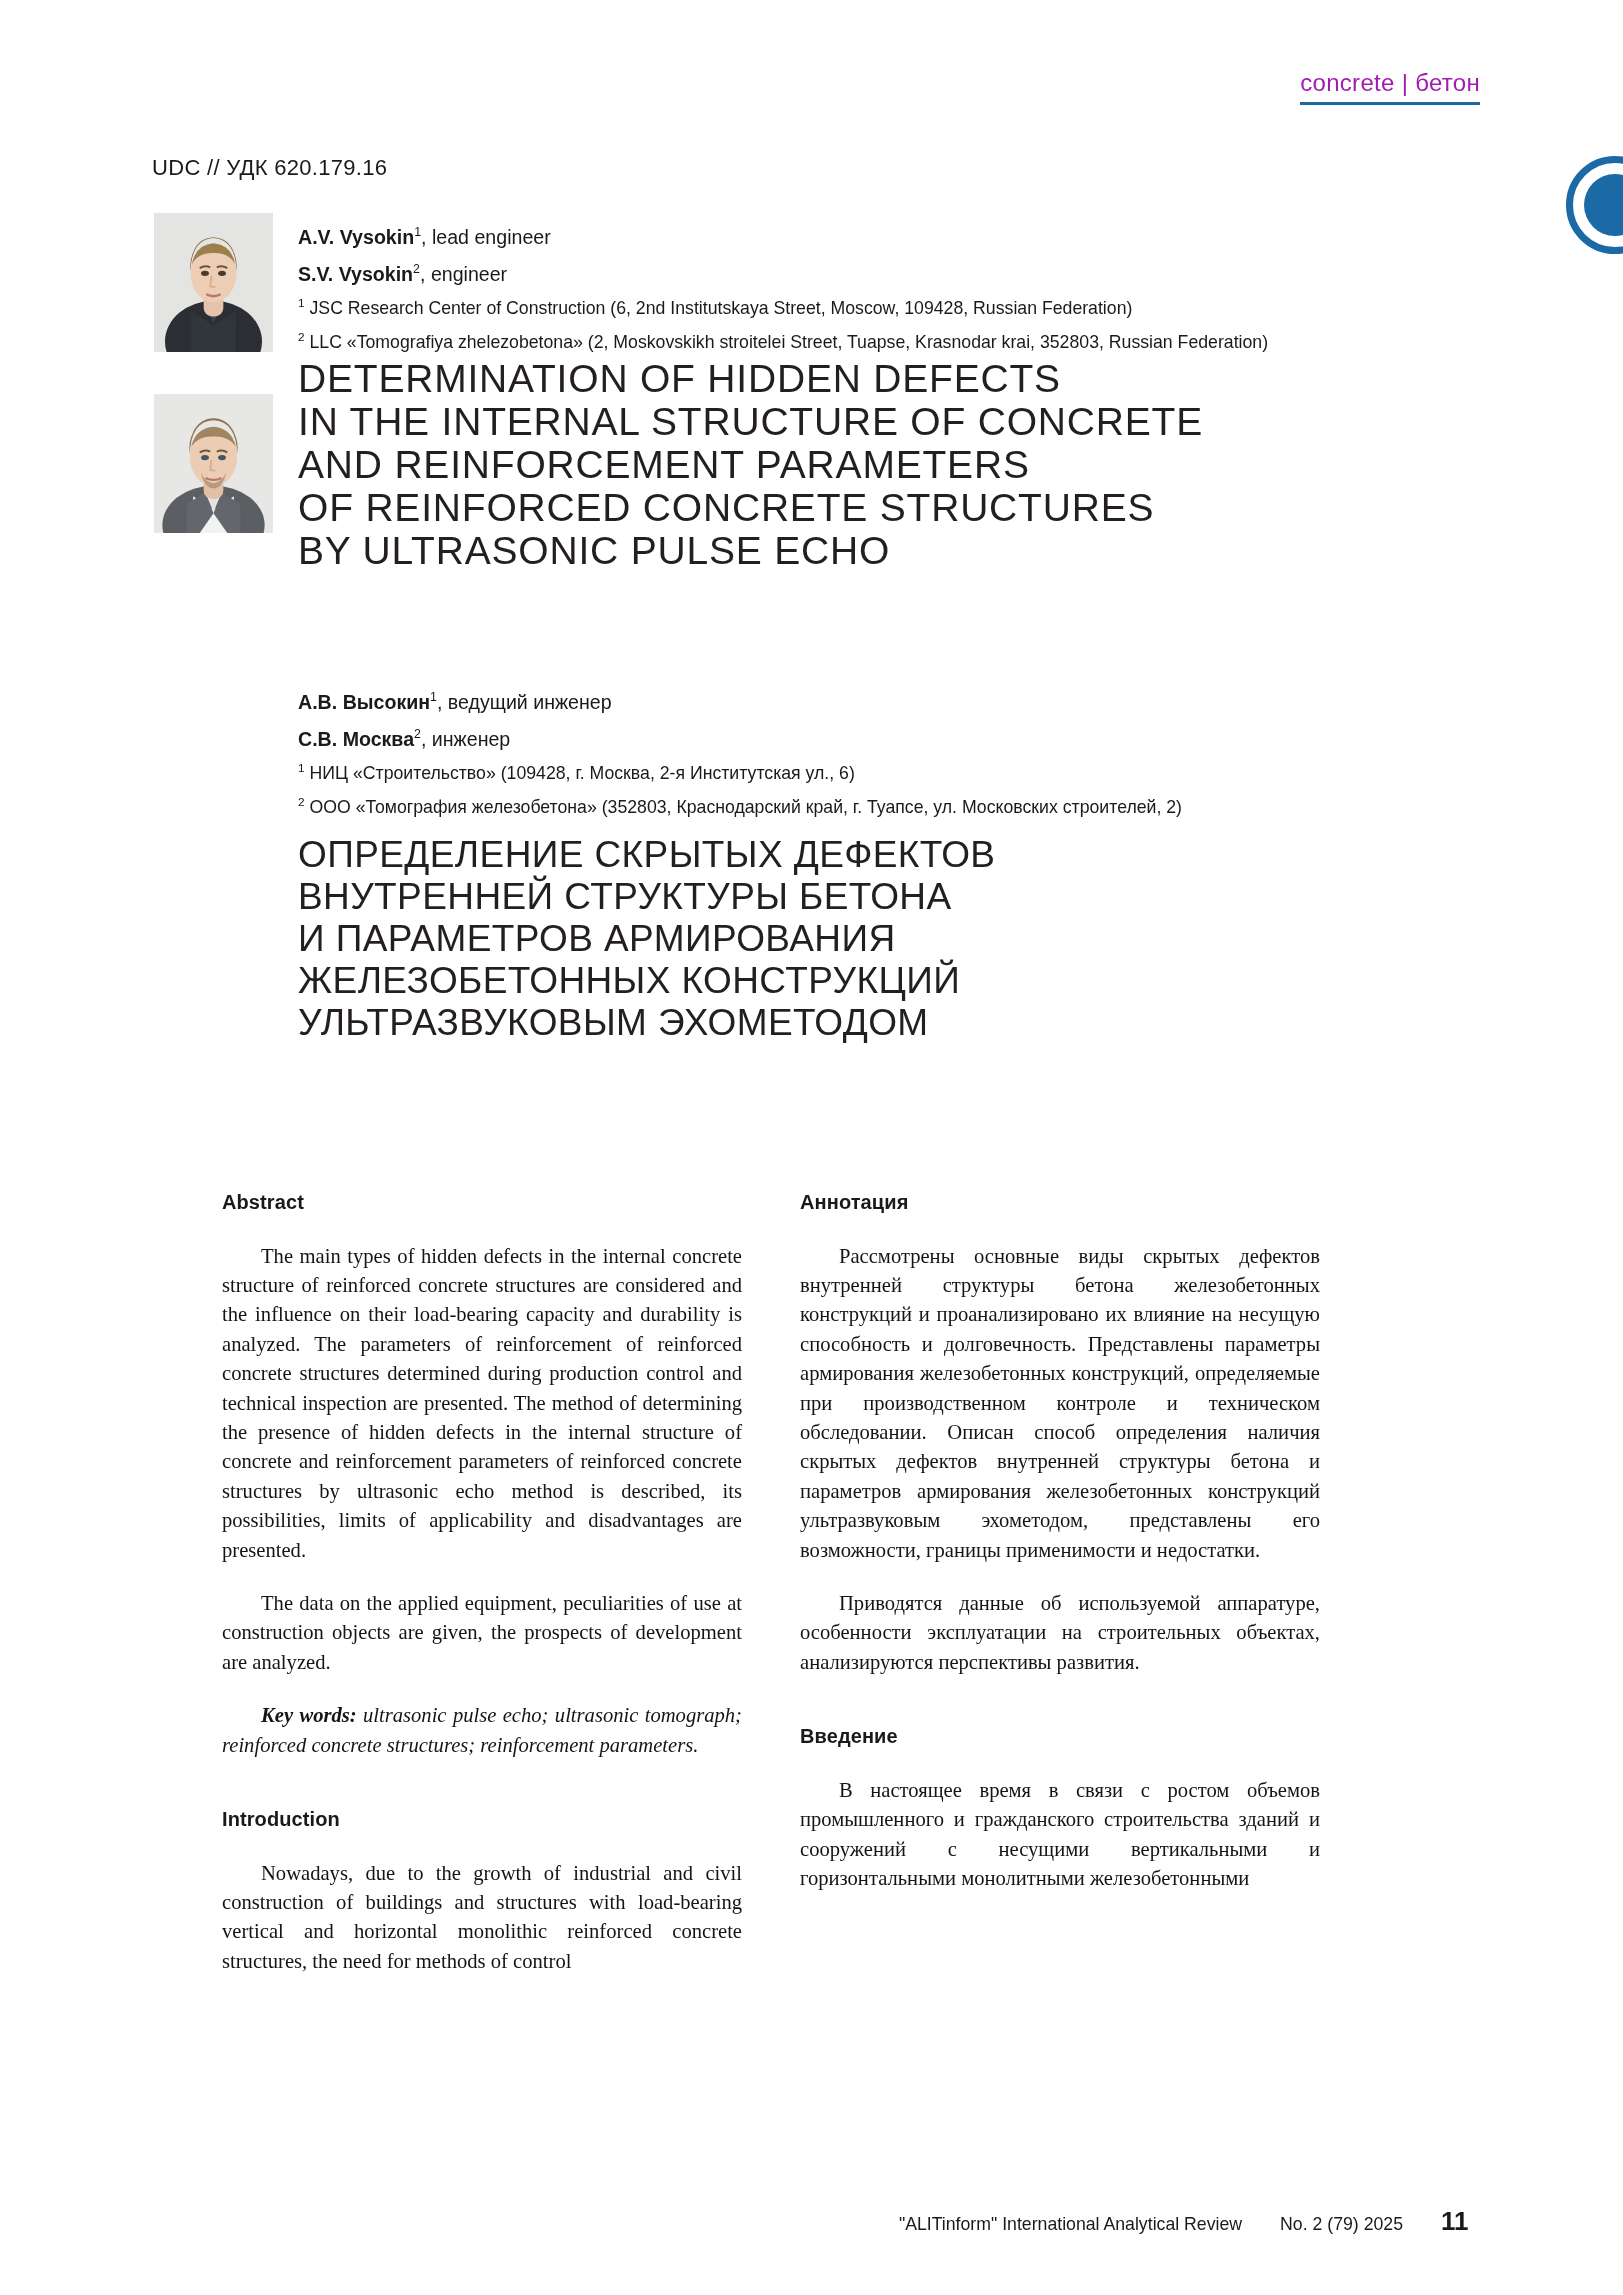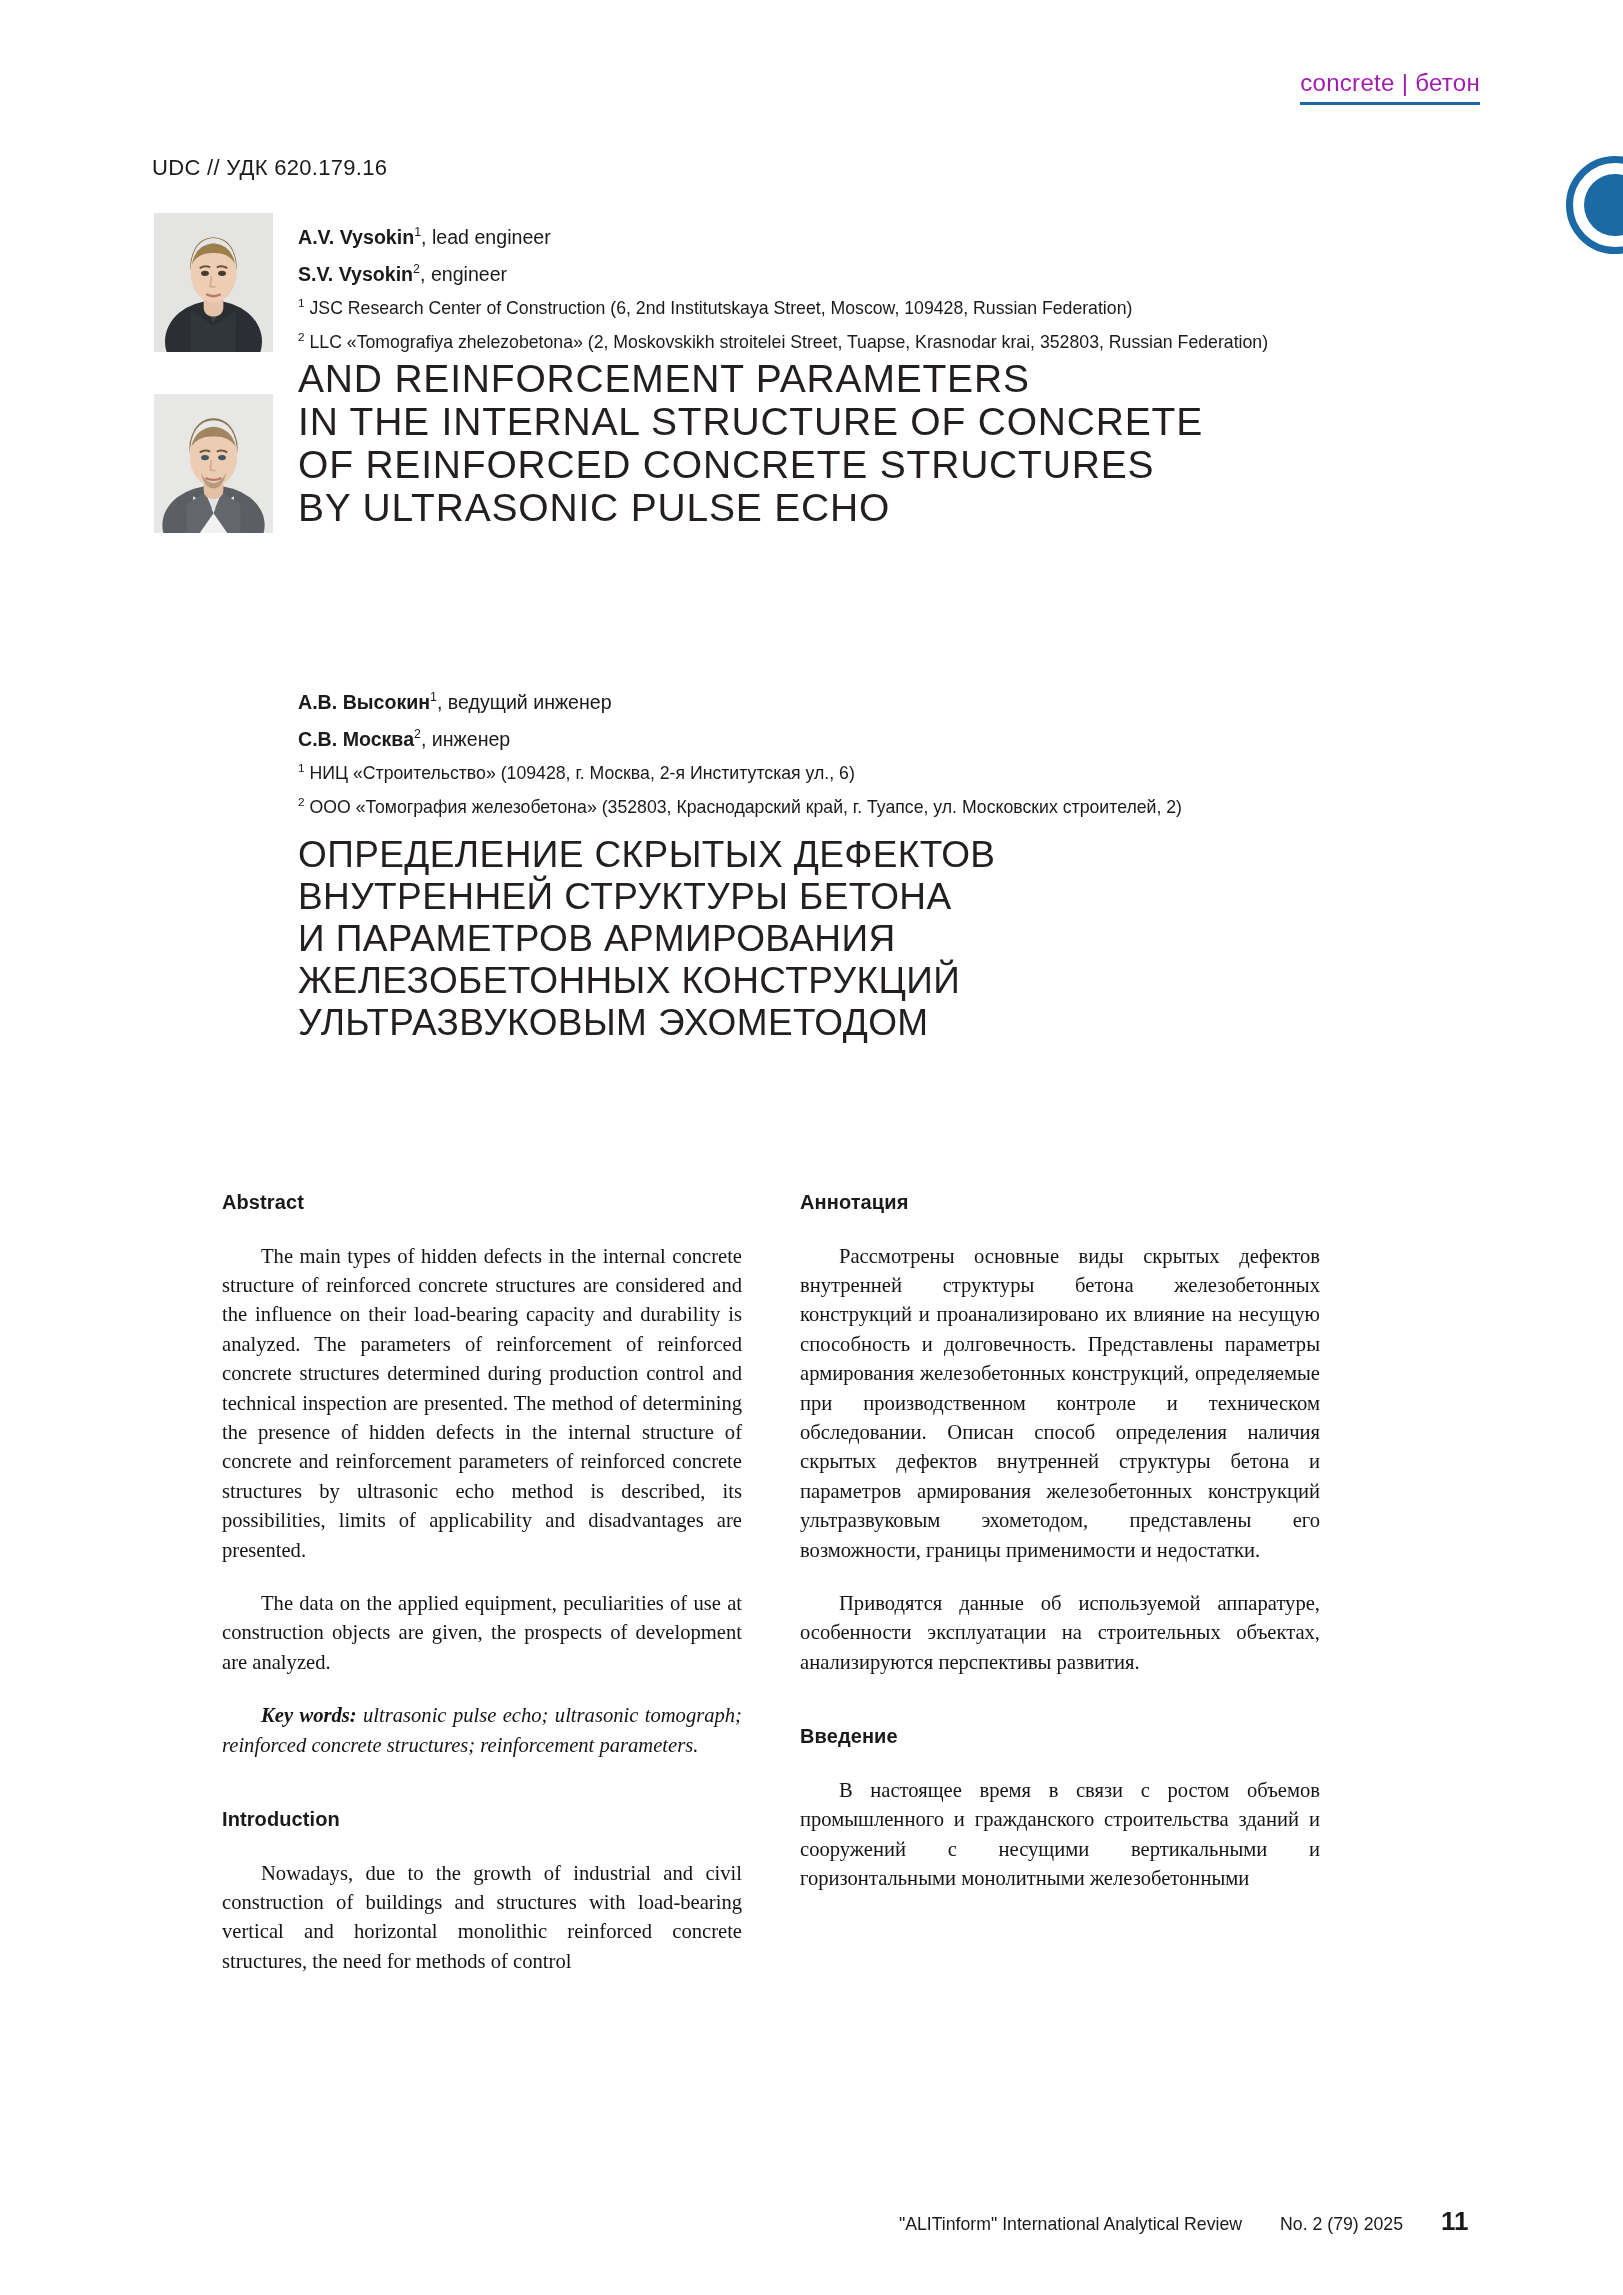--- a/index.html
+++ b/index.html
@@ -260,22 +260,23 @@
 </div>
 
 <div class="meta meta-en">
   <div class="author-line"><b>A.V. Vysokin</b><sup>1</sup><span>, lead engineer</span></div>
   <div class="author-line"><b>S.V. Vysokin</b><sup>2</sup><span>, engineer</span></div>
   <div class="affil-line"><sup>1</sup> <span>JSC Research Center of Construction (6, 2nd Institutskaya Street, Moscow, 109428, Russian Federation)</span></div>
   <div class="affil-line"><sup>2</sup> <span>LLC «Tomografiya zhelezobetona» (2, Moskovskikh stroitelei Street, Tuapse, Krasnodar krai, 352803, Russian Federation)</span></div>
 </div>
 
 <div class="title title-en">
+  <div class="title-line">DETERMINATION OF HIDDEN DEFECTS</div>
+  <div class="title-line">IN THE INTERNAL STRUCTURE OF CONCRETE</div>
   <div class="title-line">AND REINFORCEMENT PARAMETERS</div>
-  <div class="title-line">IN THE INTERNAL STRUCTURE OF CONCRETE</div>
   <div class="title-line">OF REINFORCED CONCRETE STRUCTURES</div>
   <div class="title-line">BY ULTRASONIC PULSE ECHO</div>
 </div>
 
 <div class="meta meta-ru">
   <div class="author-line"><b>А.В. Высокин</b><sup>1</sup><span>, ведущий инженер</span></div>
   <div class="author-line"><b>С.В. Москва</b><sup>2</sup><span>, инженер</span></div>
   <div class="affil-line"><sup>1</sup> <span>НИЦ «Строительство» (109428, г. Москва, 2-я Институтская ул., 6)</span></div>
   <div class="affil-line"><sup>2</sup> <span>ООО «Томография железобетона» (352803, Краснодарский край, г. Туапсе, ул. Московских строителей, 2)</span></div>
 </div>

